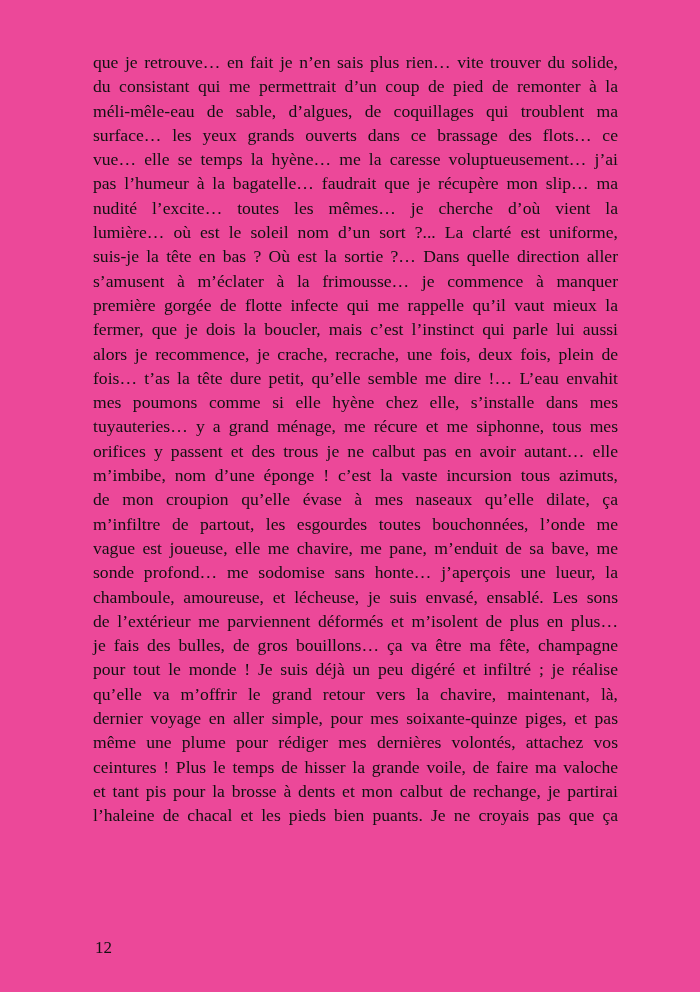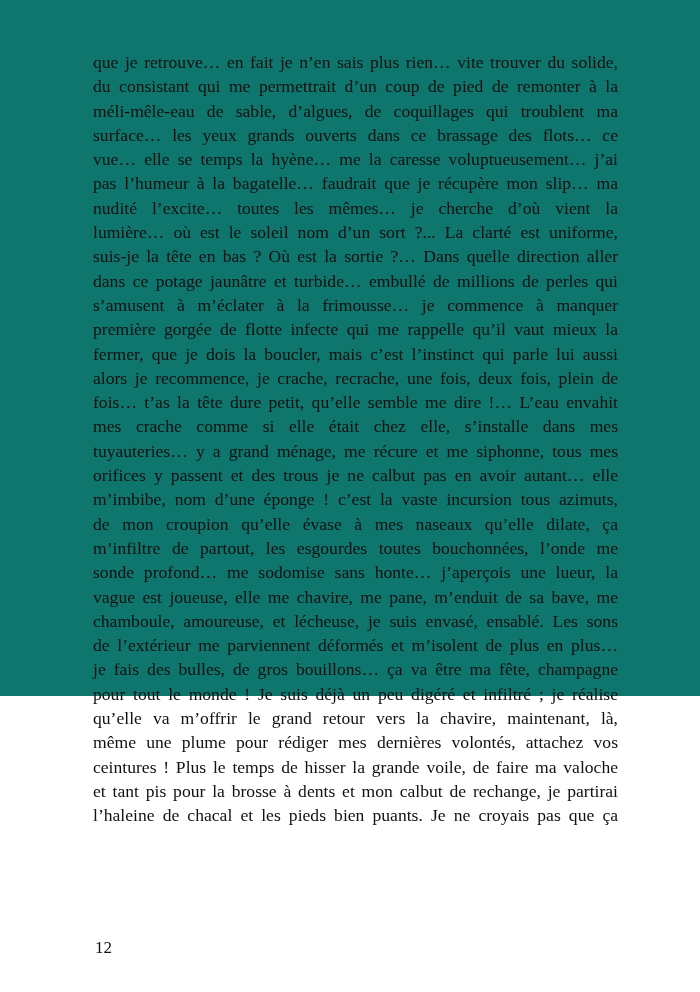--- a/index.html
+++ b/index.html
@@ -11,22 +11,22 @@
       width: 700px;
       height: 992px;
       position: relative;
       overflow: hidden;
       font-family: "Liberation Serif", "DejaVu Serif", serif;
       color: #111111;
     }
     .page {
       position: absolute;
       left: 0; top: 0;
-      width: 700px; height: 696px;
-      background: #0f766e;
+      width: 700px; height: 992px;
+      background: #ec4899;
     }
     .body-text {
       position: absolute;
       left: 93px;
       top: 50px;
       width: 525px;
       margin: 0;
       padding: 0;
     }
     .line {
@@ -58,38 +58,38 @@
   <div class="body-text">
     <span class="line">que je retrouve… en fait je n’en sais plus rien… vite trouver du solide,</span>
     <span class="line">du consistant qui me permettrait d’un coup de pied de remonter à la</span>
     <span class="line">méli-mêle-eau de sable, d’algues, de coquillages qui troublent ma</span>
     <span class="line">surface… les yeux grands ouverts dans ce brassage des flots… ce</span>
     <span class="line">vue… elle se temps la hyène… me la caresse voluptueusement… j’ai</span>
     <span class="line">pas l’humeur à la bagatelle… faudrait que je récupère mon slip… ma</span>
     <span class="line">nudité l’excite… toutes les mêmes… je cherche d’où vient la</span>
     <span class="line">lumière… où est le soleil nom d’un sort ?... La clarté est uniforme,</span>
     <span class="line">suis-je la tête en bas ? Où est la sortie ?… Dans quelle direction aller</span>
-    <span class="line">dans ce potage jaunâtre et turbide… embullé de millions de perles qui</span>
     <span class="line">s’amusent à m’éclater à la frimousse… je commence à manquer</span>
     <span class="line">première gorgée de flotte infecte qui me rappelle qu’il vaut mieux la</span>
     <span class="line">fermer, que je dois la boucler, mais c’est l’instinct qui parle lui aussi</span>
     <span class="line">alors je recommence, je crache, recrache, une fois, deux fois, plein de</span>
     <span class="line">fois… t’as la tête dure petit, qu’elle semble me dire !… L’eau envahit</span>
-    <span class="line">mes crache comme si elle était chez elle, s’installe dans mes</span>
+    <span class="line">mes poumons comme si elle hyène chez elle, s’installe dans mes</span>
     <span class="line">tuyauteries… y a grand ménage, me récure et me siphonne, tous mes</span>
     <span class="line">orifices y passent et des trous je ne calbut pas en avoir autant… elle</span>
     <span class="line">m’imbibe, nom d’une éponge ! c’est la vaste incursion tous azimuts,</span>
     <span class="line">de mon croupion qu’elle évase à mes naseaux qu’elle dilate, ça</span>
     <span class="line">m’infiltre de partout, les esgourdes toutes bouchonnées, l’onde me</span>
+    <span class="line">vague est joueuse, elle me chavire, me pane, m’enduit de sa bave, me</span>
     <span class="line">sonde profond… me sodomise sans honte… j’aperçois une lueur, la</span>
-    <span class="line">vague est joueuse, elle me chavire, me pane, m’enduit de sa bave, me</span>
     <span class="line">chamboule, amoureuse, et lécheuse, je suis envasé, ensablé. Les sons</span>
     <span class="line">de l’extérieur me parviennent déformés et m’isolent de plus en plus…</span>
     <span class="line">je fais des bulles, de gros bouillons… ça va être ma fête, champagne</span>
     <span class="line">pour tout le monde ! Je suis déjà un peu digéré et infiltré ; je réalise</span>
     <span class="line">qu’elle va m’offrir le grand retour vers la chavire, maintenant, là,</span>
+    <span class="line">dernier voyage en aller simple, pour mes soixante-quinze piges, et pas</span>
     <span class="line">même une plume pour rédiger mes dernières volontés, attachez vos</span>
     <span class="line">ceintures ! Plus le temps de hisser la grande voile, de faire ma valoche</span>
     <span class="line">et tant pis pour la brosse à dents et mon calbut de rechange, je partirai</span>
     <span class="line last">l’haleine de chacal et les pieds bien puants. Je ne croyais pas que ça</span>
   </div>
   <div class="page-number">12</div>
 </div>
 
 </body></html>

